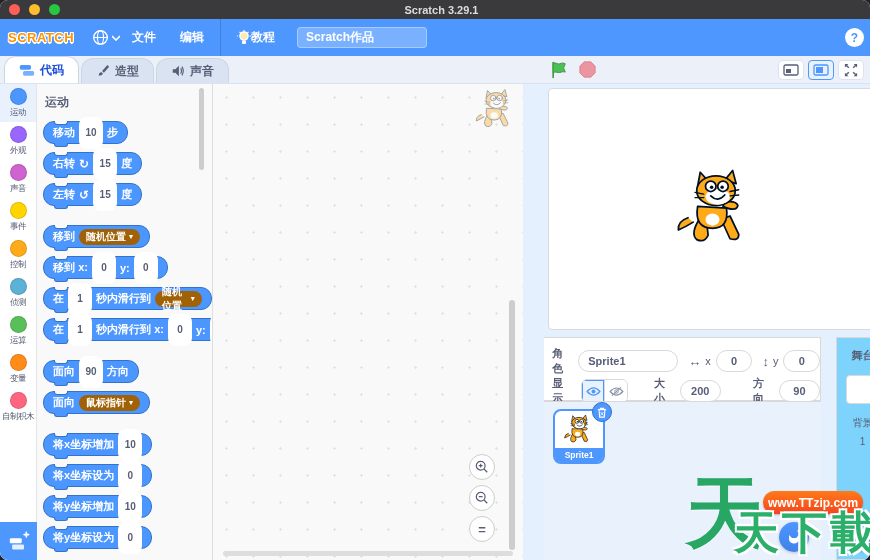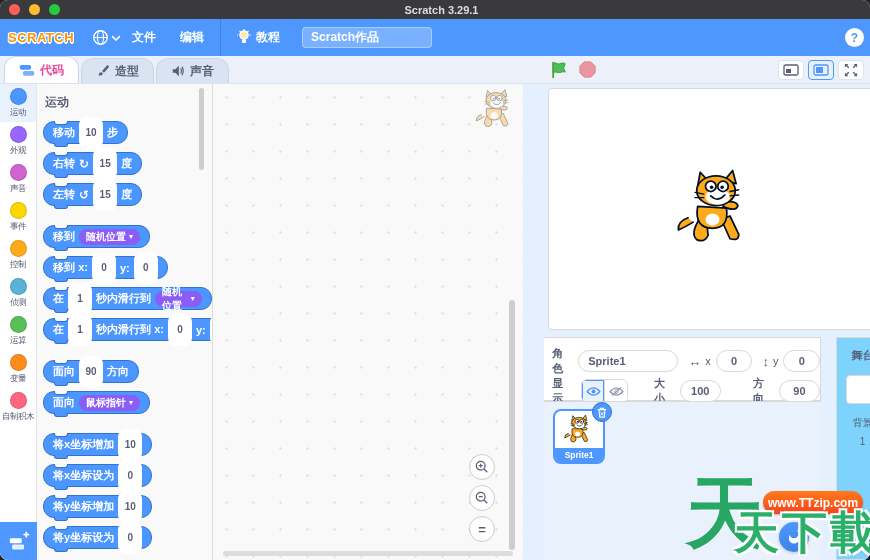--- a/index.html
+++ b/index.html
@@ -17,37 +17,37 @@
   .win-title { color:#DCDCDE; font-size:11px; font-weight:bold; }
 
   
   .menubar { position:absolute; left:0; top:19px; width:870px; height:37px; background:#4D97FF;
              display:flex; align-items:center; color:#fff; font-size:12px; }
   .logo { margin-left:8px; font-weight:900; font-size:13px; letter-spacing:.5px; color:#FF9400;
           text-shadow:-1px -1px 0 #fff,1px -1px 0 #fff,-1px 1px 0 #fff,1px 1px 0 #fff,0 2px 0 #fff; }
   .mb-globe { margin-left:18px; display:flex; align-items:center; gap:3px; cursor:pointer; }
   .mb-item { padding:0 12px; height:37px; display:flex; align-items:center; cursor:pointer; font-weight:bold; }
   .mb-divider { width:1px; height:37px; background:rgba(0,0,0,.15); margin:0 4px; }
-  .mb-tutorials { display:flex; align-items:flex-start; gap:5px; padding:0 12px; font-weight:bold; cursor:pointer; }
+  .mb-tutorials { display:flex; align-items:center; padding:0 12px; font-weight:bold; cursor:pointer; }
   .project-input { margin-left:10px; width:130px; height:21px; border:1px solid rgba(255,255,255,.35);
                    background:rgba(255,255,255,.25); border-radius:4px; color:#fff; font-size:12px;
                    font-weight:bold; padding:0 8px; outline:none;
                    font-family:"Liberation Sans","DejaVu Sans",sans-serif; }
   .help-btn { position:absolute; right:6px; top:9px; width:19px; height:19px; border-radius:50%;
               background:#fff; color:#4D97FF; font-weight:900; font-size:12px; display:flex;
               align-items:center; justify-content:center; cursor:pointer; }
 
   
   .strip { position:absolute; left:0; top:56px; width:870px; height:28px; background:#ECF1F9;
            border-bottom:1px solid #D9E3F2; display:flex; }
   .tabs { display:flex; align-items:flex-end; width:536px; padding-left:4px; }
   .tab { height:25px; padding:0 14px; display:flex; align-items:center; gap:5px;
          border-radius:12px 12px 0 0; font-size:12px; font-weight:bold; color:#575E75;
          background:#D9E3F2; border:1px solid #CBD6E5; border-bottom:none; margin-right:2px; cursor:pointer; }
-  .tab.active { background:#fff; color:#ec4899; height:27px; }
+  .tab.active { background:#fff; color:#1d4ed8; height:27px; }
   .stage-controls { width:334px; display:flex; align-items:center; padding:0 6px; }
   .ctl-flag, .ctl-stop { width:22px; height:22px; margin-left:6px; cursor:pointer; display:flex;
                          align-items:center; justify-content:center; }
   .view-btns { margin-left:auto; display:flex; gap:4px; }
   .view-btn { width:26px; height:20px; background:#fff; border:1px solid #D9E3F2; border-radius:4px;
               display:flex; align-items:center; justify-content:center; cursor:pointer; }
   .view-btn.active { background:#E9F1FC; border-color:#4D97FF; }
 
   
   .content { position:absolute; left:0; top:84px; width:870px; height:476px; display:flex; }
@@ -71,21 +71,21 @@
   .block.gap { margin-top:11px; }
   .block::before { content:''; position:absolute; top:-1px; left:10px; width:12px; height:3px;
                    background:#F9F9F9; border:1px solid #3373CC; border-top:none; border-radius:0 0 3px 3px; }
   .block::after { content:''; position:absolute; bottom:-4px; left:10px; width:12px; height:3px;
                   background:#4C97FF; border:1px solid #3373CC; border-top:none; border-radius:0 0 3px 3px; }
   .b-text { white-space:nowrap; }
   .b-icon { font-size:12px; line-height:1; }
   .b-input { min-width:24px; height:32px; background:#fff; border-radius:8px; color:#575E75;
              font-size:10px; font-weight:bold; display:flex; align-items:center; justify-content:center;
              padding:0 5px; cursor:text; }
-  .b-dd { height:16px; background:#8b5cf6; border-radius:9px; color:#fff; font-size:10px; font-weight:bold;
+  .b-dd { height:16px; background:#a16207; border-radius:9px; color:#fff; font-size:10px; font-weight:bold;
           display:flex; align-items:center; gap:3px; padding:0 7px; cursor:pointer; }
   .b-dd .caret { font-size:8px; }
   .pal-scroll { position:absolute; right:8px; top:4px; width:5px; height:82px; background:#CECDCE; border-radius:3px; }
 
   .workspace { width:318px; height:476px; background:#F9F9F9; position:relative; overflow:hidden;
                background-image:radial-gradient(#E3E3E3 1.2px, transparent 1.3px); background-size:27px 27px; }
   .ws-cat { position:absolute; left:261px; top:4px; width:44px; height:44px; opacity:.38; }
   .zoom-btns { position:absolute; right:28px; bottom:18px; display:flex; flex-direction:column; gap:5px; }
   .zoom-btn { width:26px; height:26px; border-radius:50%; background:#fff; border:1px solid #CECDCE;
               display:flex; align-items:center; justify-content:center; color:#575E75; cursor:pointer;
@@ -464,21 +464,21 @@
             </div>
             <div class="show-btn">
               <svg width="15" height="11" viewBox="0 0 20 14">
                 <path d="M1.5 7 Q10 -2.5 18.5 7 Q10 16.5 1.5 7 Z" fill="none" stroke="#8B93A8" stroke-width="1.5"></path>
                 <circle cx="10" cy="7" r="2.4" fill="none" stroke="#8B93A8" stroke-width="1.3"></circle>
                 <path d="M4 12.5 L16 1.5" stroke="#8B93A8" stroke-width="1.5"></path>
               </svg>
             </div>
           </div>
           <span class="si-label" style="margin-left:26px">大小</span>
-          <span class="pill" style="width:44px;margin-left:5px">100</span>
+          <span class="pill" style="width:44px;margin-left:5px">200</span>
           <span class="si-label" style="margin-left:32px">方向</span>
           <span class="pill" style="width:44px;margin-left:5px">90</span>
         </div>
       </div>
 
       <div class="sprite-list">
         <div class="sprite-card">
           <div class="thumb">
             <svg>
                 <use href="#cat-sym"></use>

